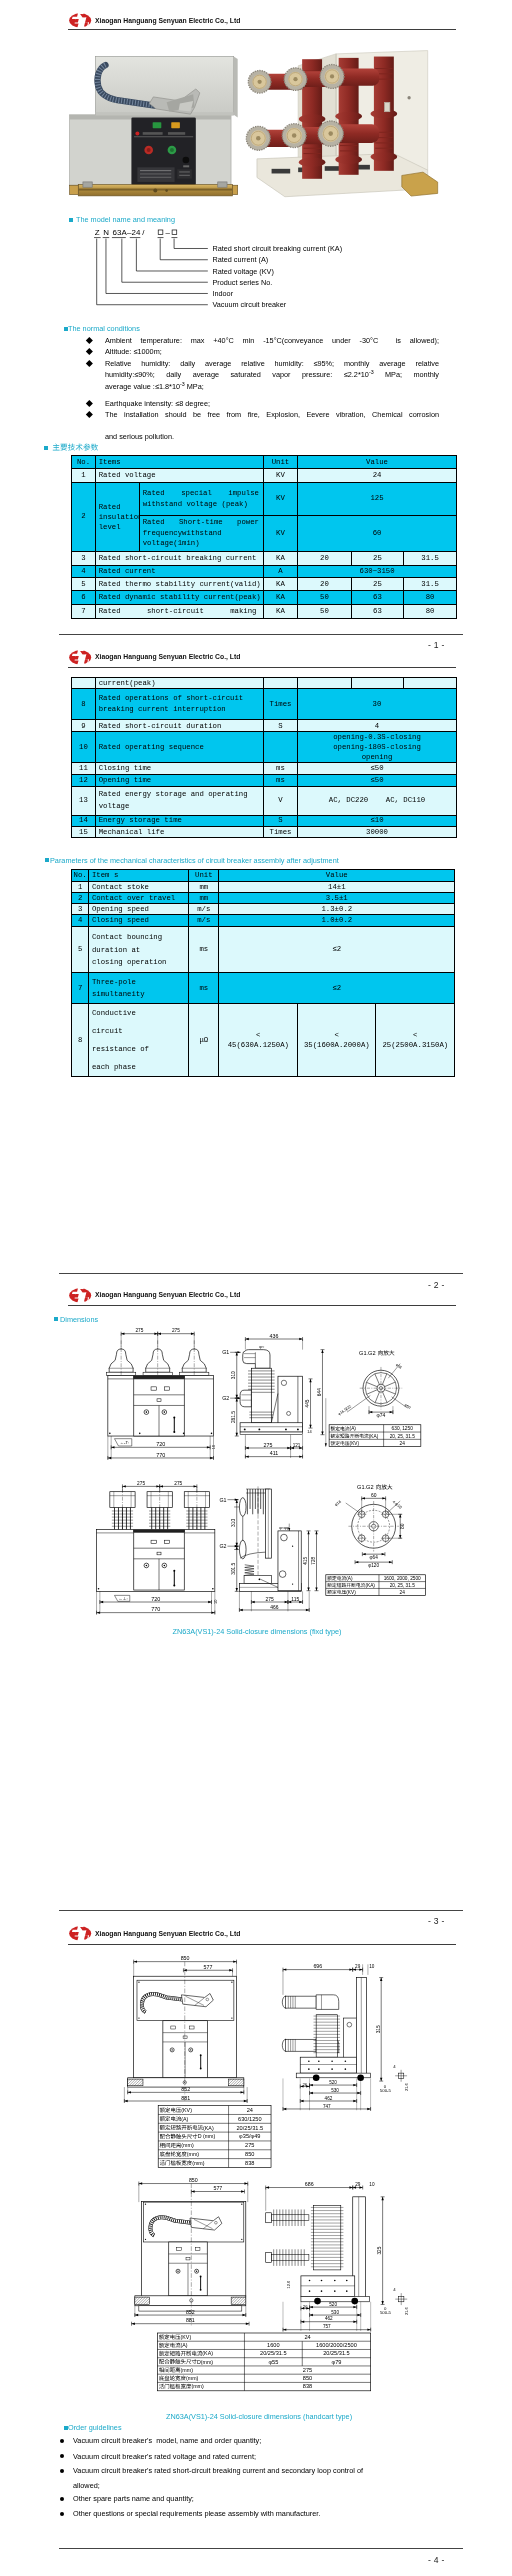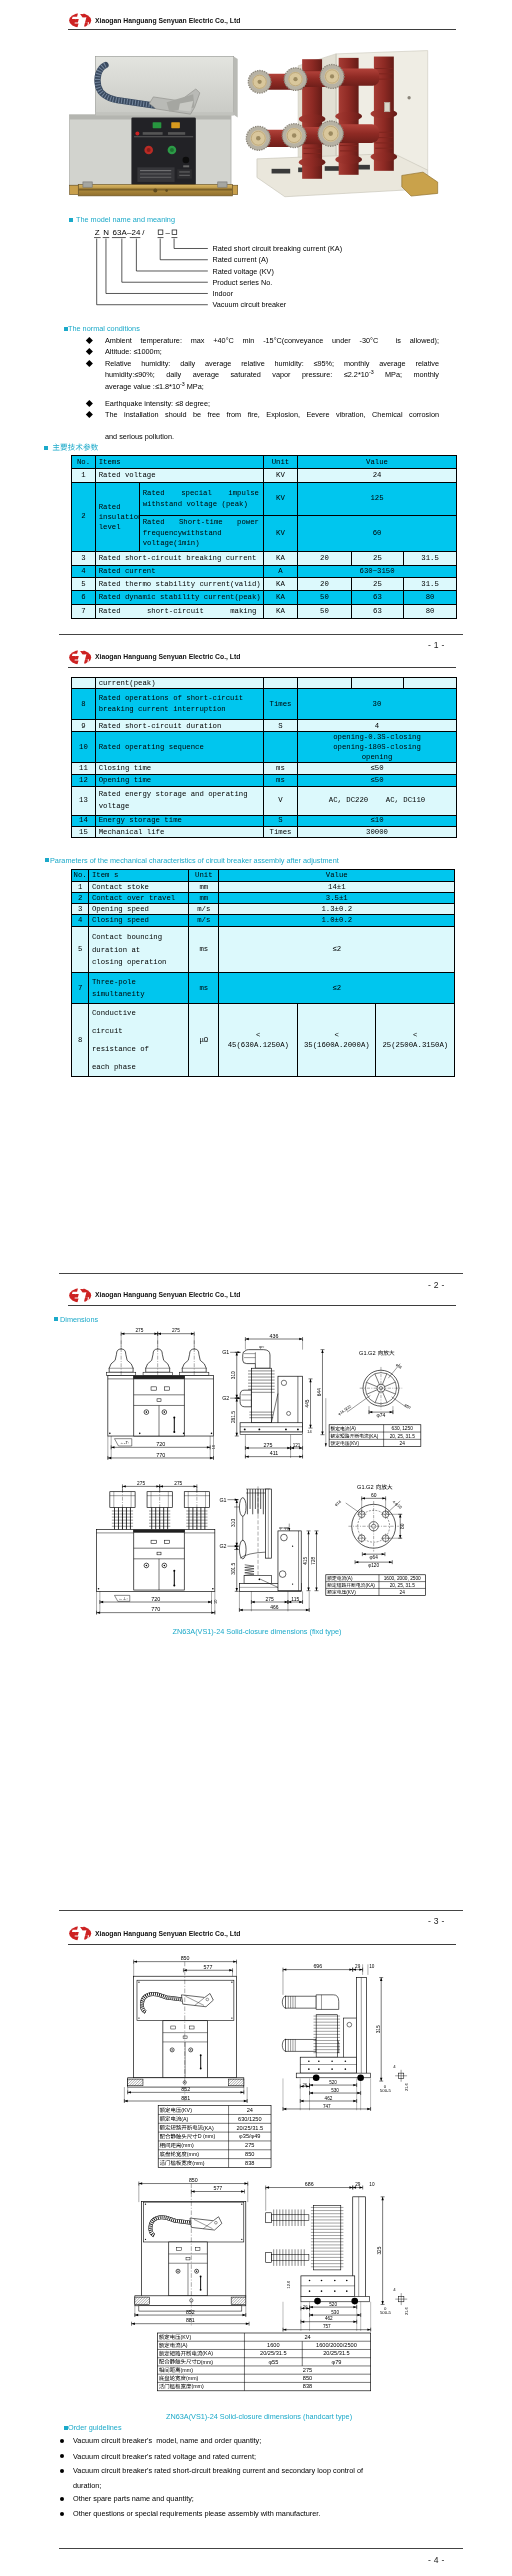--- a/index.html
+++ b/index.html
@@ -1574,18 +1574,18 @@
 
 <div class="sqb" style="left:64px;top:2426px"></div>
 <div class="h1" style="left:68px;top:2423px">Order guidelines</div>
 
 <div class="dot" style="left:60px;top:2439px"></div>
 <div class="bodyt" style="left:73px;top:2436px;width:372px">Vacuum circuit breaker's&nbsp; model, name and order quantity;</div>
 <div class="dot" style="left:60px;top:2454px"></div>
 <div class="bodyt" style="left:73px;top:2452px;width:372px">Vacuum circuit breaker's rated voltage and rated current;</div>
 <div class="dot" style="left:60px;top:2469px"></div>
 <div class="bodyt" style="left:73px;top:2466px;width:372px">Vacuum circuit breaker's rated short-circuit breaking current and secondary loop control of</div>
-<div class="bodyt" style="left:73px;top:2481px;width:372px">duration;</div>
+<div class="bodyt" style="left:73px;top:2481px;width:372px">allowed;</div>
 <div class="dot" style="left:60px;top:2497px"></div>
 <div class="bodyt" style="left:73px;top:2494px;width:372px">Other spare parts name and quantity;</div>
 <div class="dot" style="left:60px;top:2512px"></div>
 <div class="bodyt" style="left:73px;top:2509px;width:372px">Other questions or special requirements please assembly with manufacturer.</div>
 </div>
 
 </body></html>

